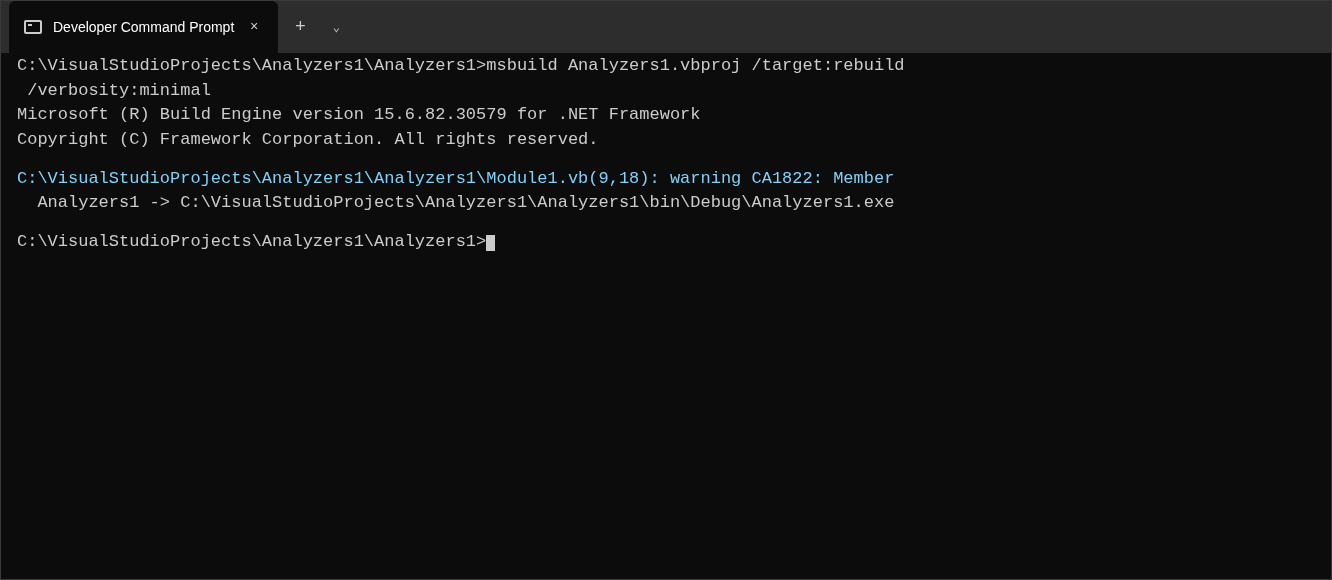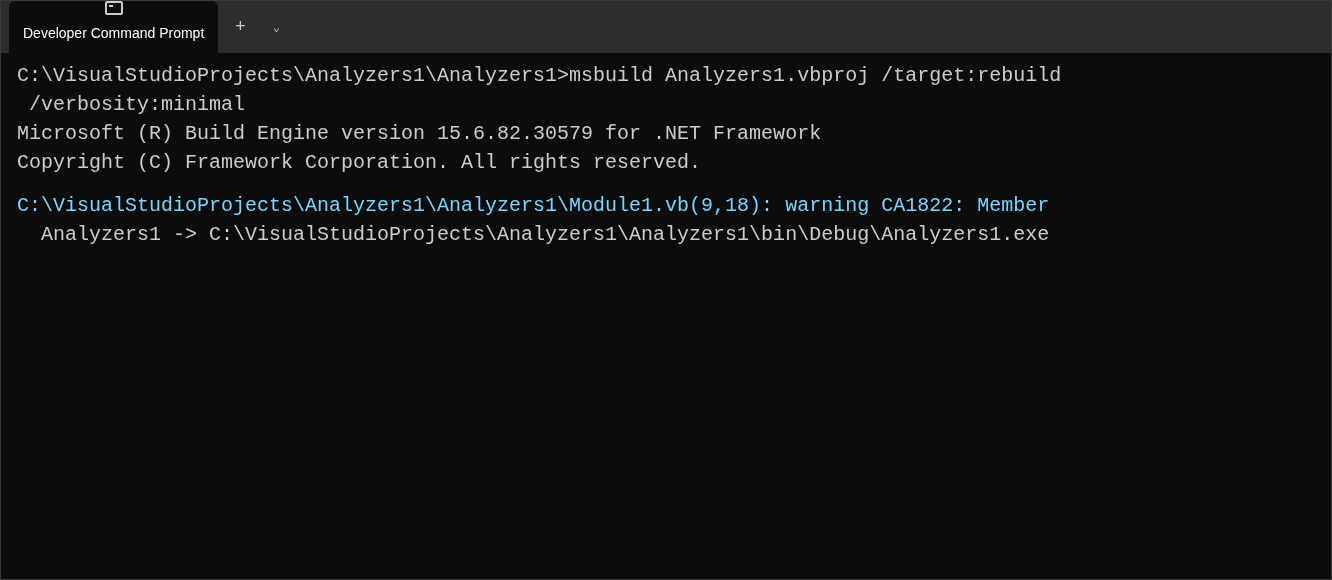--- a/index.html
+++ b/index.html
@@ -37,21 +37,20 @@
 
     .tab-active {
       display: flex;
       align-items: center;
       background: #0c0c0c;
       height: 100%;
       padding: 0 14px;
       gap: 10px;
       border-radius: 6px 6px 0 0;
       margin-right: 4px;
-      flex-direction: column;
     }
 
     .tab-icon {
       width: 20px;
       height: 20px;
       display: flex;
       align-items: center;
       justify-content: center;
     }
 
@@ -113,23 +112,23 @@
       justify-content: center;
       color: #cccccc;
       font-size: 12px;
       border-radius: 4px;
       cursor: pointer;
     }
 
     .terminal-body {
       flex: 1;
       background: #0c0c0c;
-      padding: 8px 16px;
+      padding: 1px 16px;
       overflow-y: auto;
-      font-size: 20px;
+      font-size: 17px;
       line-height: 1.45;
     }
 
     .line-white {
       color: #cccccc;
     }
 
     .line-yellow {
       color: #7dd3fc;
     }
@@ -170,14 +169,15 @@
 
   <div class="terminal-body">
     <div class="line-white">C:\VisualStudioProjects\Analyzers1\Analyzers1&gt;msbuild Analyzers1.vbproj /target:rebuild</div>
     <div class="line-white">&nbsp;/verbosity:minimal</div>
     <div class="line-white">Microsoft (R) Build Engine version 15.6.82.30579 for .NET Framework</div>
     <div class="line-white">Copyright (C) Framework Corporation. All rights reserved.</div>
     <div class="spacer"></div>
     <div class="line-yellow">C:\VisualStudioProjects\Analyzers1\Analyzers1\Module1.vb(9,18): warning CA1822: Member</div>
     <div class="line-white">&nbsp;&nbsp;Analyzers1 -&gt; C:\VisualStudioProjects\Analyzers1\Analyzers1\bin\Debug\Analyzers1.exe</div>
     <div class="spacer"></div>
+    <div class="line-white">C:\VisualStudioProjects\Analyzers1\Analyzers1&gt;<span class="cursor"></span></div>
   </div>
 </div>
 
 </body></html>

